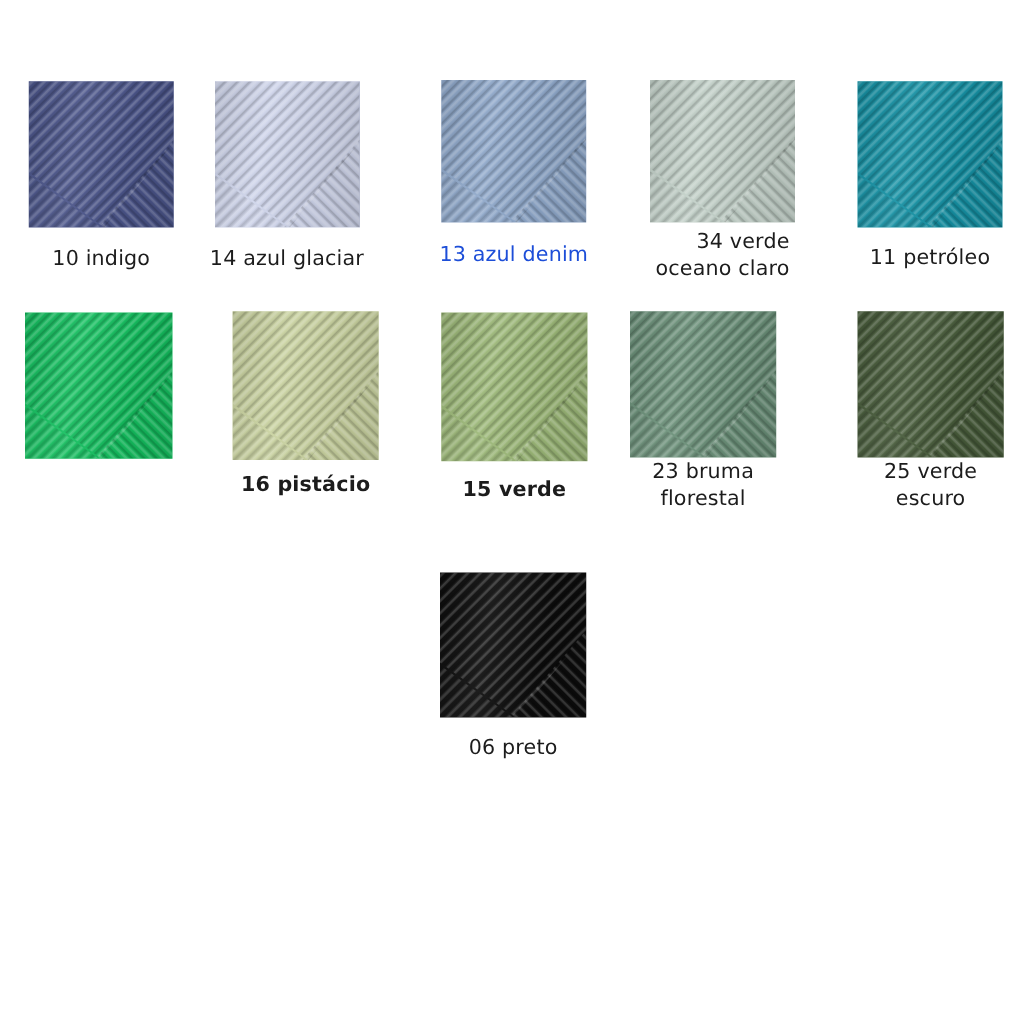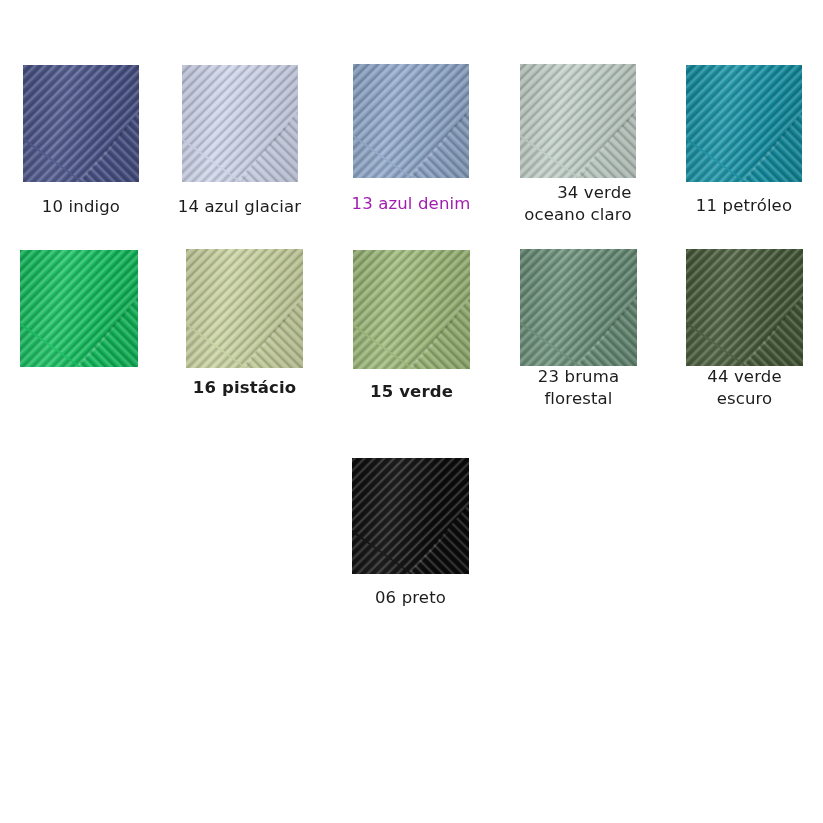--- a/index.html
+++ b/index.html
@@ -109,37 +109,37 @@
 <div id="swatch-grid">
     <div class="swatch-cell" style="left: -0.5px; top: 65px;">
       <div class="swatch-image" style="width: 116px; height: 117px; background-color: rgb(74, 84, 137);">
         <div class="yarn-tex band-upper"></div>
         <div class="yarn-tex band-lowleft"></div>
         <div class="yarn-tex band-right"></div>
         <div class="yarn-shade"></div>
       </div>
       <div class="swatch-label" style="margin-top: 14px; color: rgb(28, 28, 28);">10 indigo</div>
     </div>
-    <div class="swatch-cell" style="left: 158px; top: 65px;">
+    <div class="swatch-cell" style="left: 148px; top: 65px;">
       <div class="swatch-image" style="width: 116px; height: 117px; background-color: rgb(206, 212, 234);">
         <div class="yarn-tex band-upper"></div>
         <div class="yarn-tex band-lowleft"></div>
         <div class="yarn-tex band-right"></div>
         <div class="yarn-shade"></div>
       </div>
       <div class="swatch-label" style="margin-top: 14px; color: rgb(28, 28, 28);">14 azul glaciar</div>
     </div>
     <div class="swatch-cell" style="left: 329.5px; top: 64px;">
       <div class="swatch-image" style="width: 116px; height: 114px; background-color: rgb(143, 168, 202);">
         <div class="yarn-tex band-upper"></div>
         <div class="yarn-tex band-lowleft"></div>
         <div class="yarn-tex band-right"></div>
         <div class="yarn-shade"></div>
       </div>
-      <div class="swatch-label" style="margin-top: 15px; color: #a21caf;">13 azul denim</div>
+      <div class="swatch-label" style="margin-top: 15px; color: #1d4ed8;">13 azul denim</div>
     </div>
     <div class="swatch-cell" style="left: 496.5px; top: 64px;">
       <div class="swatch-image" style="width: 116px; height: 114px; background-color: rgb(194, 208, 200);">
         <div class="yarn-tex band-upper"></div>
         <div class="yarn-tex band-lowleft"></div>
         <div class="yarn-tex band-right"></div>
         <div class="yarn-shade"></div>
       </div>
       <div class="swatch-label" style="margin-top: 4px; color: rgb(28, 28, 28); text-align: right;">34 verde
 oceano claro</div>
@@ -172,38 +172,38 @@
     </div>
     <div class="swatch-cell" style="left: 330px; top: 250px;">
       <div class="swatch-image" style="width: 117px; height: 119px; background-color: rgb(156, 184, 120);">
         <div class="yarn-tex band-upper"></div>
         <div class="yarn-tex band-lowleft"></div>
         <div class="yarn-tex band-right"></div>
         <div class="yarn-shade"></div>
       </div>
       <div class="swatch-label" style="margin-top: 12px; color: rgb(28, 28, 28); font-weight: bold;">15 verde</div>
     </div>
-    <div class="swatch-cell" style="left: 497px; top: 249px; justify-content: center;">
+    <div class="swatch-cell" style="left: 481px; top: 249px; justify-content: center;">
       <div class="swatch-image" style="width: 117px; height: 117px; background-color: rgb(107, 144, 121);">
         <div class="yarn-tex band-upper"></div>
         <div class="yarn-tex band-lowleft"></div>
         <div class="yarn-tex band-right"></div>
         <div class="yarn-shade"></div>
       </div>
       <div class="swatch-label" style="margin-top: 0px; color: rgb(28, 28, 28);">23 bruma
 florestal</div>
     </div>
     <div class="swatch-cell" style="left: 663px; top: 249px;">
       <div class="swatch-image" style="width: 117px; height: 117px; background-color: rgb(71, 91, 58);">
         <div class="yarn-tex band-upper"></div>
         <div class="yarn-tex band-lowleft"></div>
         <div class="yarn-tex band-right"></div>
         <div class="yarn-shade"></div>
       </div>
-      <div class="swatch-label" style="margin-top: 0px; color: rgb(28, 28, 28);">44 verde
+      <div class="swatch-label" style="margin-top: 0px; color: rgb(28, 28, 28);">25 verde
 escuro</div>
     </div>
     <div class="swatch-cell" style="left: 329px; top: 434px; margin-top: 24px;">
       <div class="swatch-image" style="width: 117px; height: 116px; background-color: rgb(12, 12, 12);">
         <div class="yarn-tex band-upper"></div>
         <div class="yarn-tex band-lowleft"></div>
         <div class="yarn-tex band-right"></div>
         <div class="yarn-shade"></div>
       </div>
       <div class="swatch-label" style="margin-top: 13px; color: rgb(28, 28, 28);">06 preto</div>

